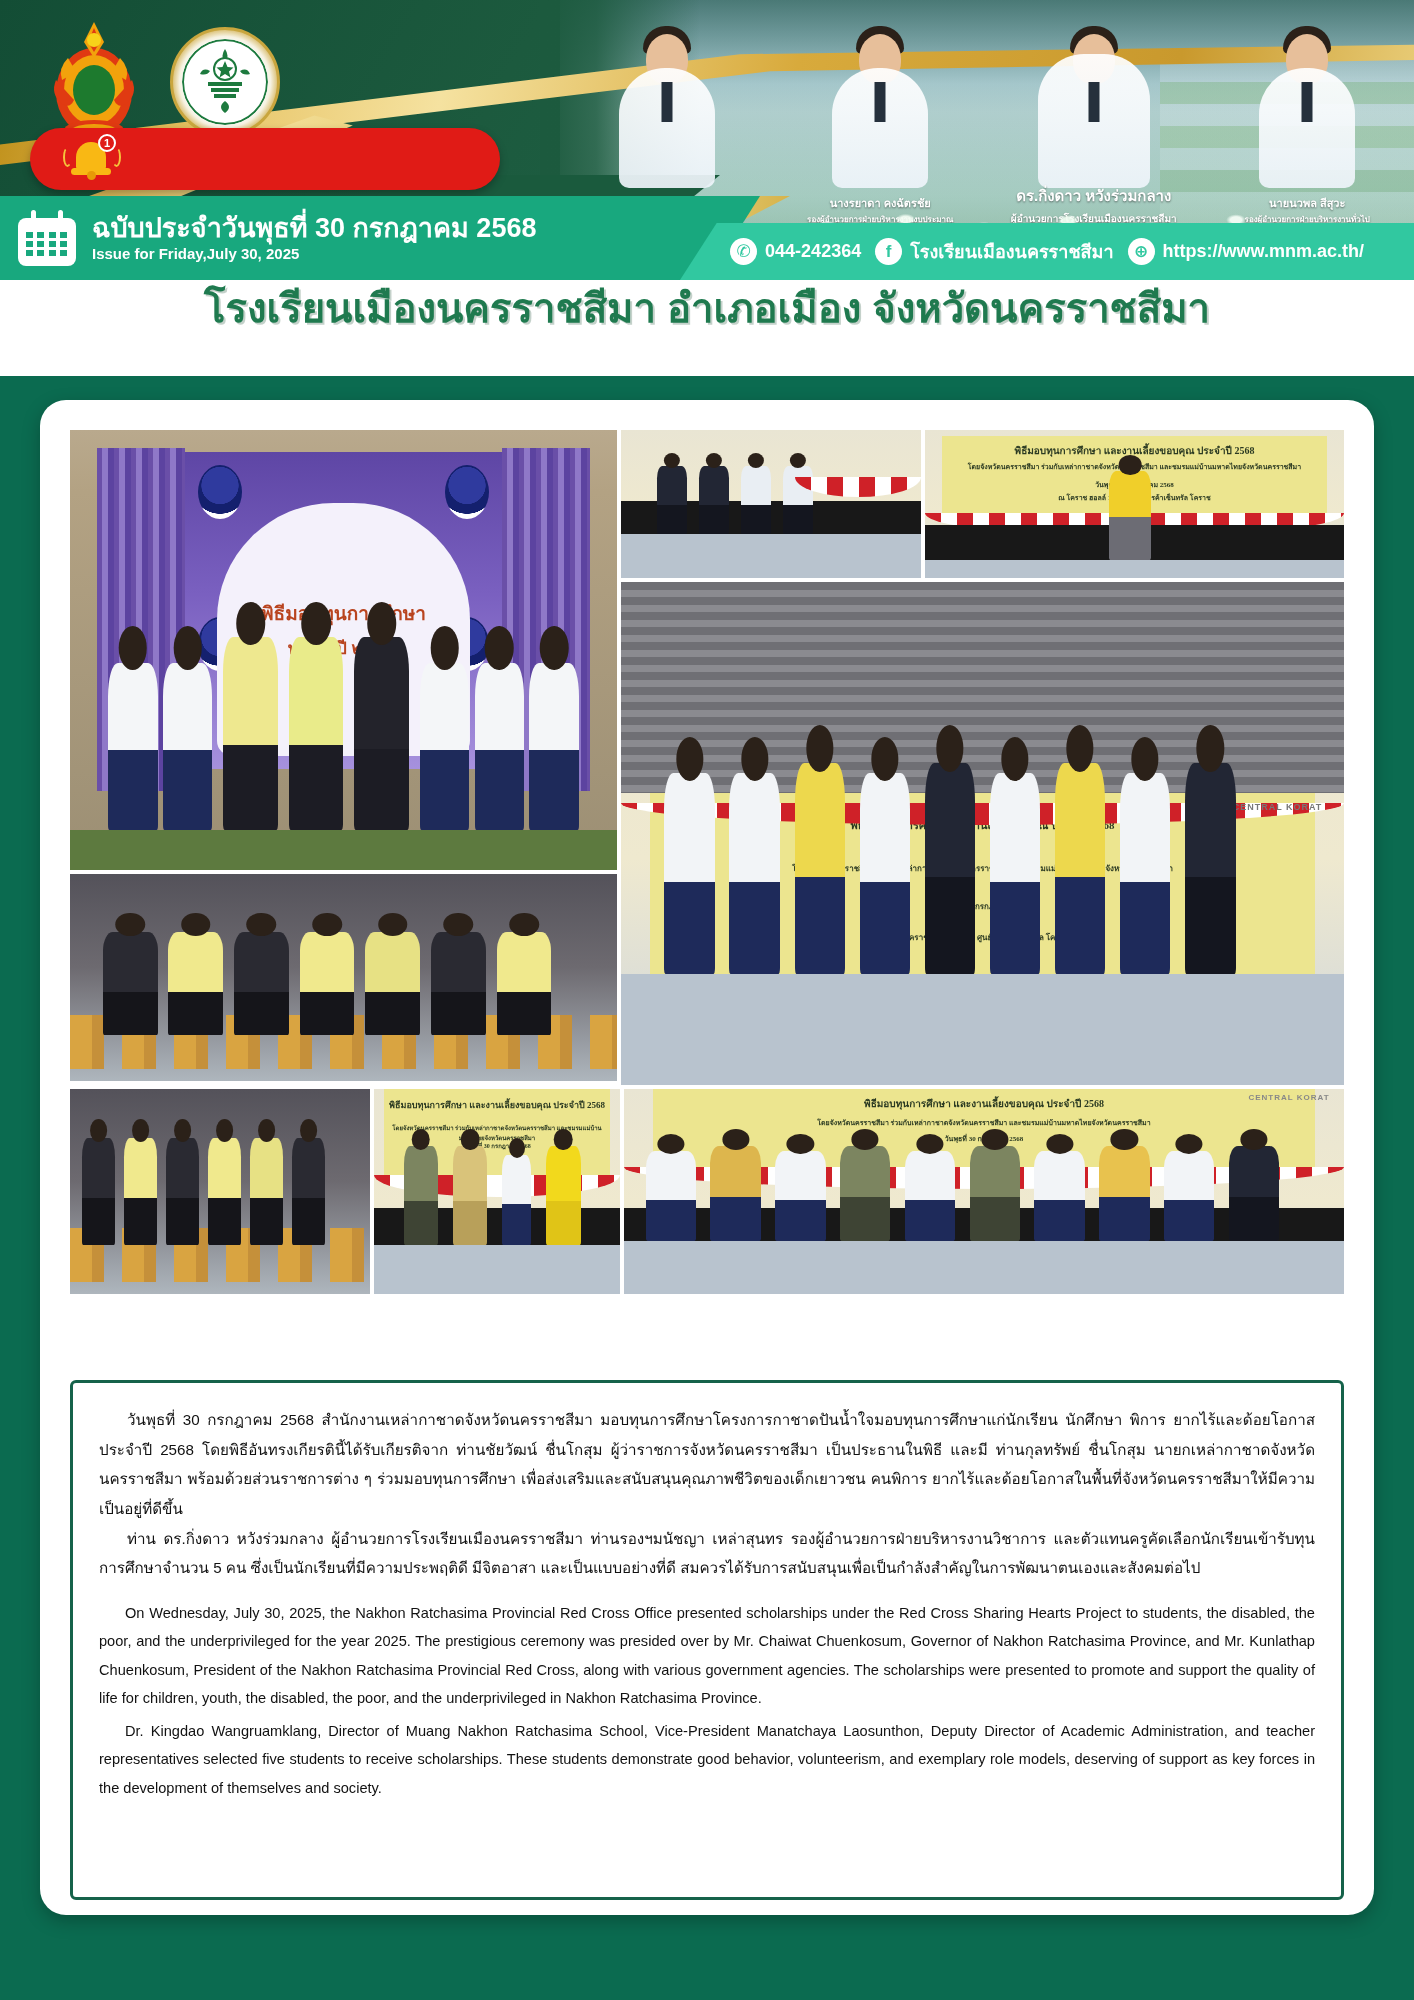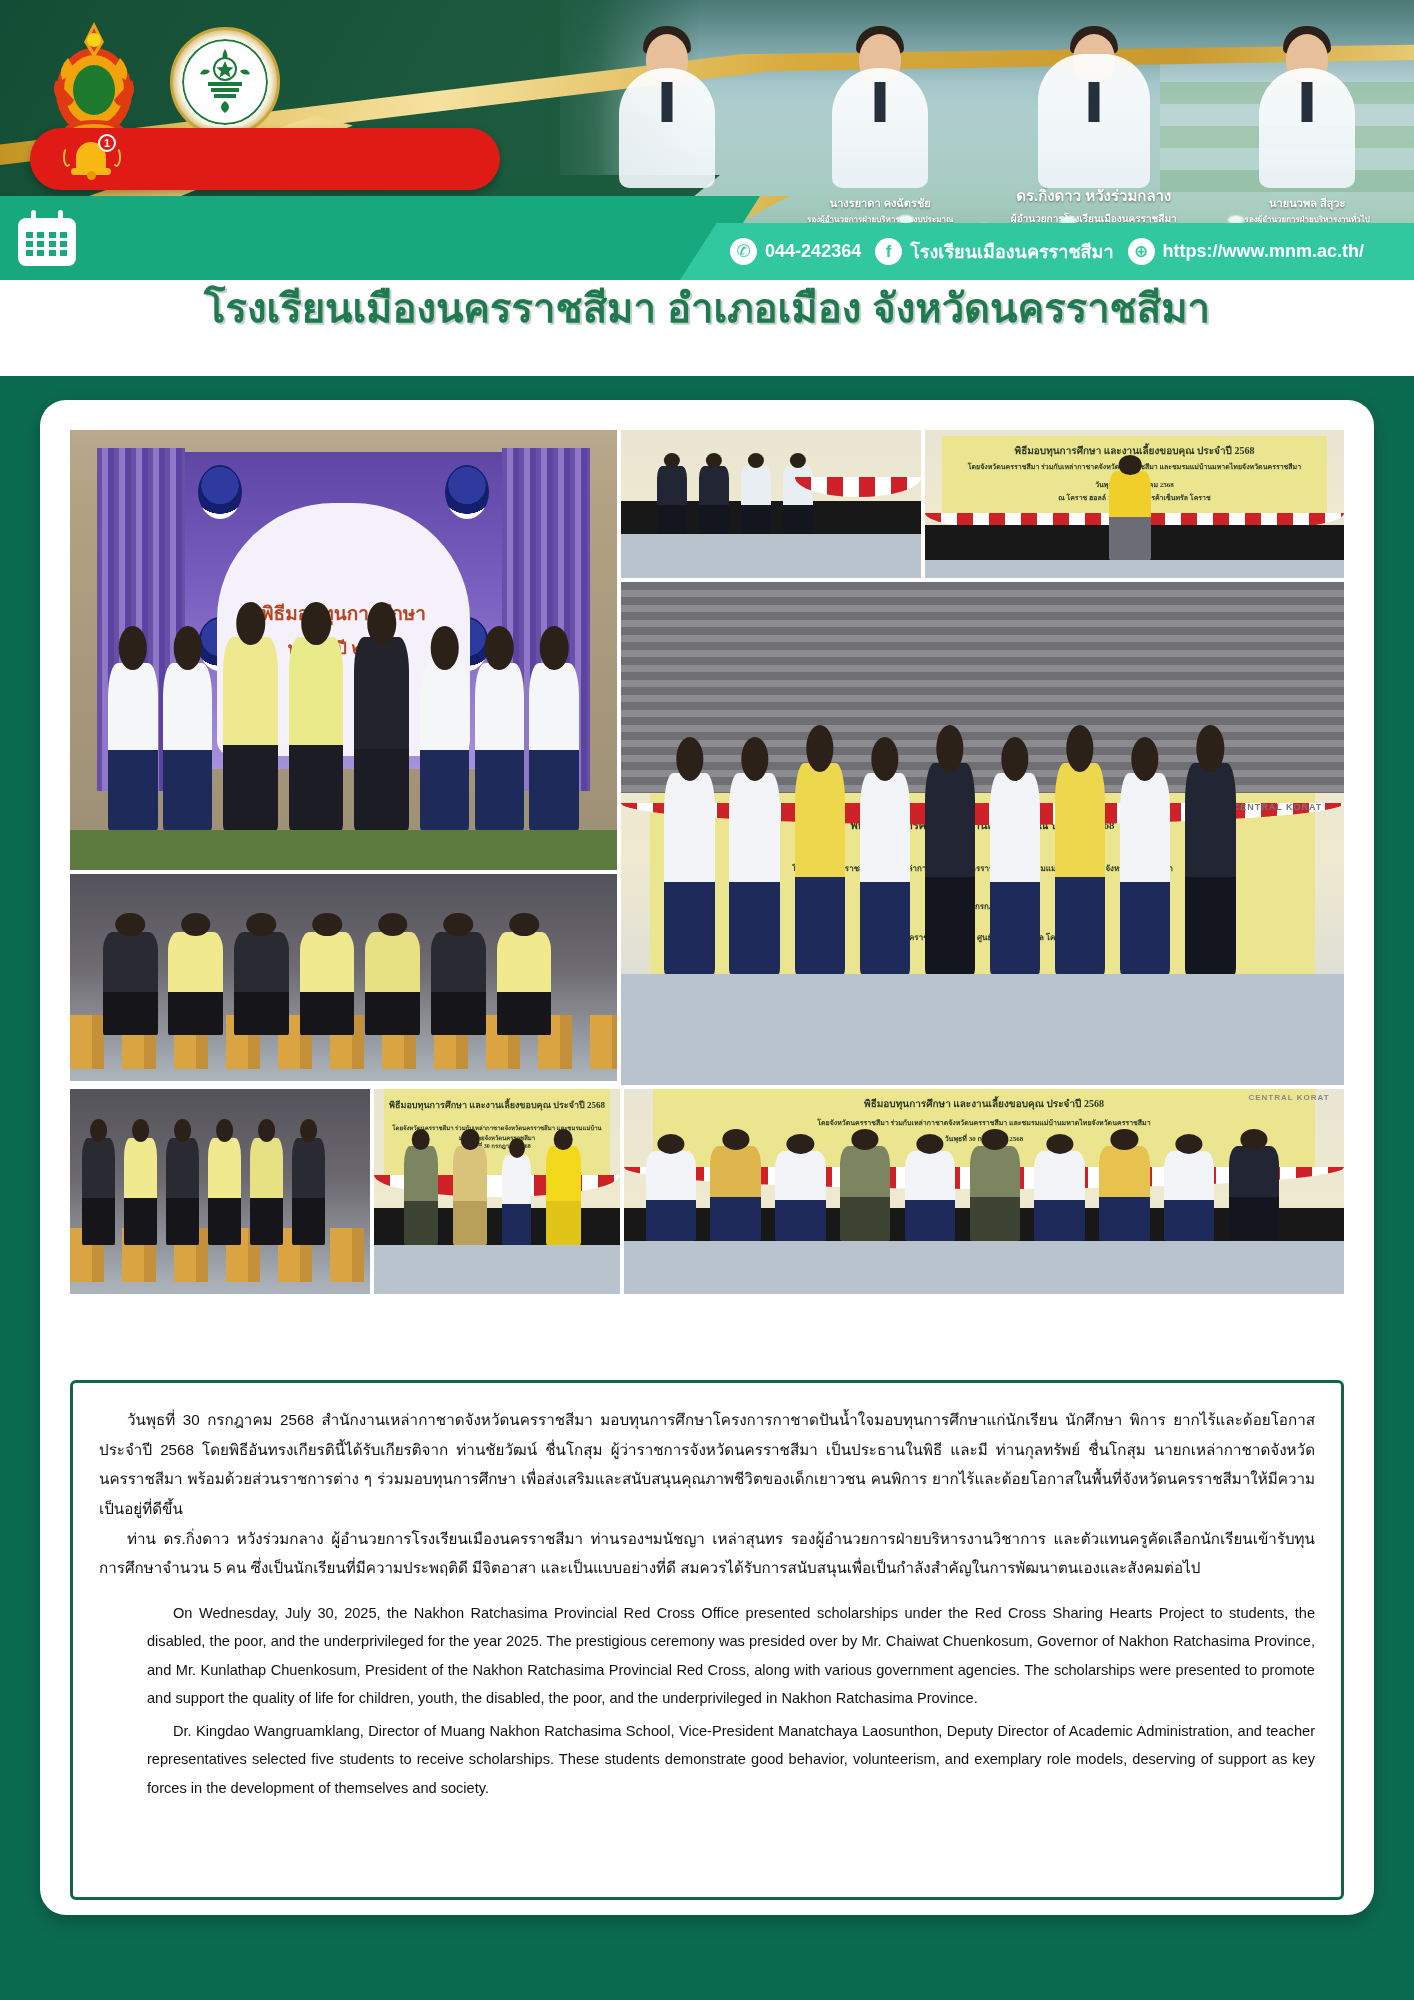--- a/index.html
+++ b/index.html
@@ -265,21 +265,21 @@
     background: repeating-linear-gradient(to bottom, #6f6f74 0 8px, #8b8b90 8px 15px); }
 
   
   .textbox {
     position: absolute; left: 70px; top: 1380px; width: 1274px; height: 520px;
     border: 3px solid #15624a; border-radius: 6px; background: #ffffff;
     padding: 22px 26px 16px 26px; overflow: hidden;
   }
   .th-par { font-size: 15.2px; line-height: 1.95; color: #111; text-align: justify; }
   .th-par.indent { text-indent: 28px; }
-  .en-par { font-size: 14.6px; line-height: 1.95; color: #111; text-align: justify; margin-top: 4px; margin-left: 48px; }
+  .en-par { font-size: 14.6px; line-height: 1.95; color: #111; text-align: justify; margin-top: 4px; }
   .en-par.indent { text-indent: 26px; }
   .gap { height: 12px; }
 </style>
 </head>
 <body>
 
 <div class="page">
 
   <div class="header">
 
@@ -387,20 +387,24 @@
             <i></i>
             <i></i>
             <i></i>
             <i></i>
             <i></i>
             <i></i>
             <i></i>
             <i></i>
             <i></i>
         </span>
+      </div>
+      <div>
+        <div class="date-th">ฉบับประจำวันพุธที่ 30 กรกฎาคม 2568</div>
+        <div class="date-en">Issue for Friday,July 30, 2025</div>
       </div>
     </div>
 
     <div class="contact">
       <div class="c-item">
         <span class="c-ico">✆</span>
         <span>044-242364</span>
       </div>
       <div class="c-item">
         <span class="c-ico">f</span>

